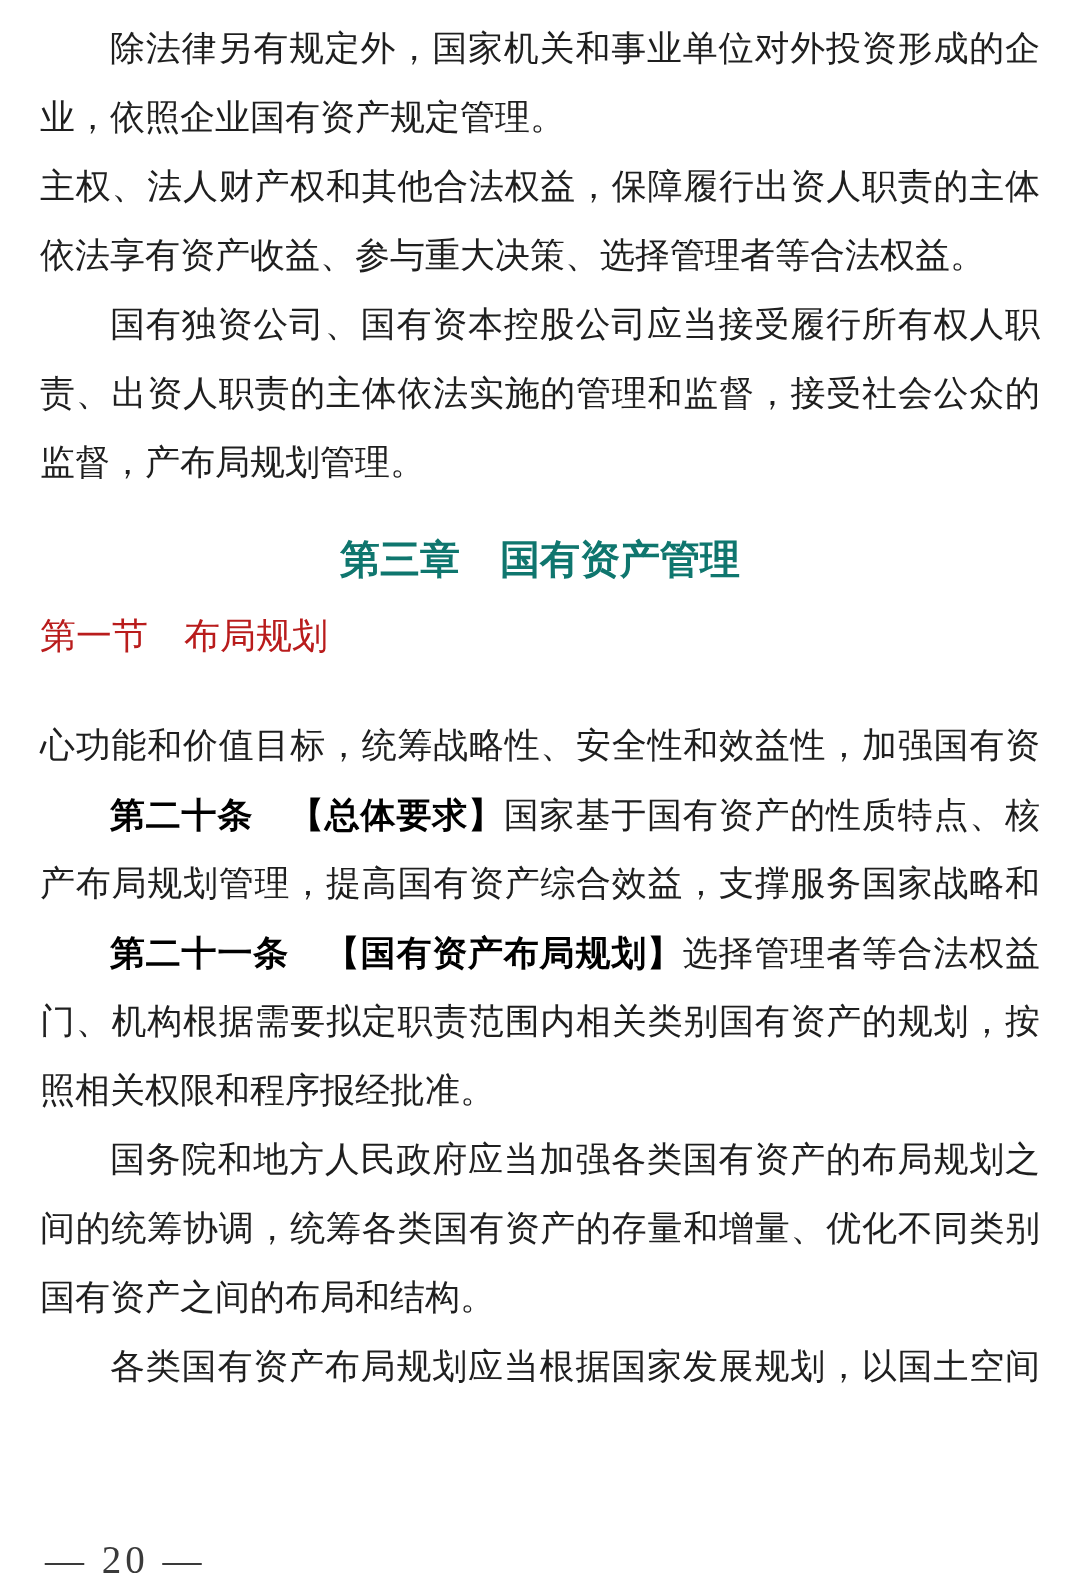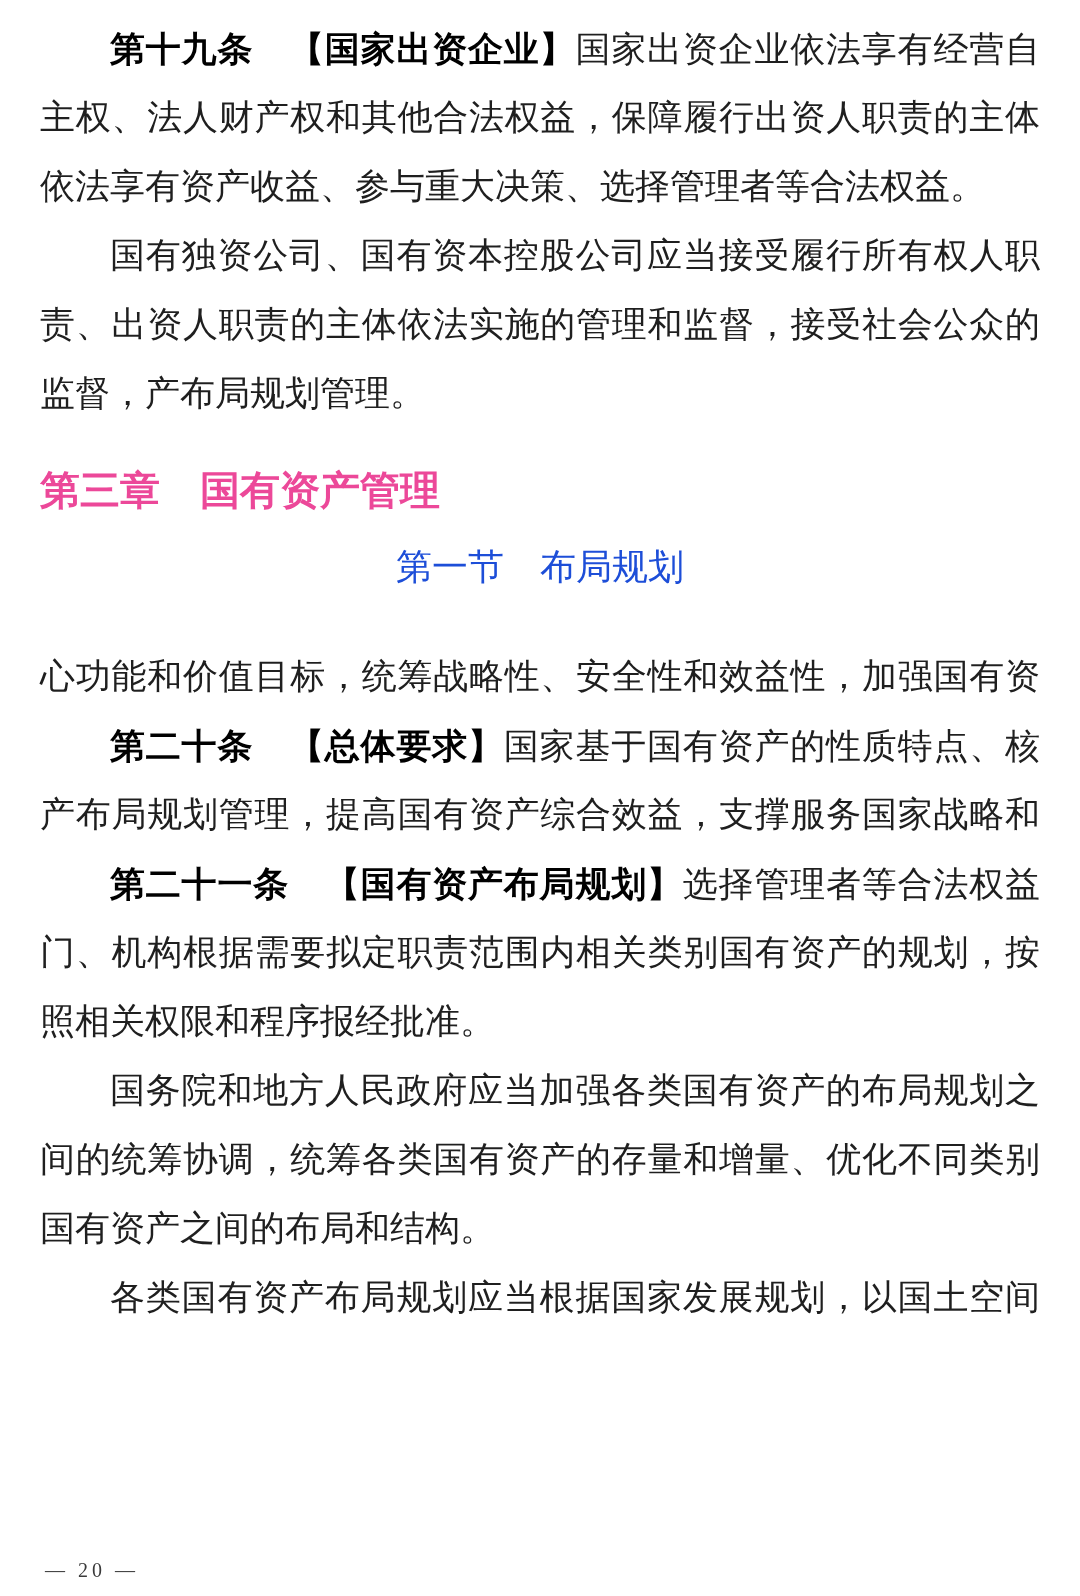--- a/index.html
+++ b/index.html
@@ -27,53 +27,55 @@
   .ind  { text-indent: 70px; }
   .b {
     font-family: "Liberation Sans", "DejaVu Sans", sans-serif;
     font-weight: bold;
     color: #000000;
   }
   .chapter {
     margin-top: 28px;
     line-height: 69px;
     height: 69px;
-    text-align: left;
+    text-align: center;
     font-family: "Liberation Sans", "DejaVu Sans", sans-serif;
     font-weight: bold;
     font-size: 40px;
-    color: #ec4899;
+    color: #0f766e;
   }
   .section {
     margin-top: 8px;
     line-height: 69px;
     height: 69px;
-    text-align: center;
     font-size: 36px;
-    color: #1d4ed8;
+    color: #b91c1c;
   }
   .after-section { margin-top: 40px; }
   .footer {
     position: absolute;
     left: 45px;
     bottom: 14px;
-    font-size: 20px;
+    font-size: 39px;
     letter-spacing: 4px;
     color: #3a3a3a;
   }
 </style>
 </head>
 <body>
 
 <div class="page">
   <div class="content">
 
+    <div>
+      <div class="ln full ind">除法律另有规定外，国家机关和事业单位对外投资形成的企</div>
+      <div class="ln last">业，依照企业国有资产规定管理。</div>
+    </div>
 
     <div>
-      <div class="ln full ind"><span class="b">第十九条　【国家出资企业】</span><span>国家出资企业依法享有经营自</span></div>
       <div class="ln full">主权、法人财产权和其他合法权益，保障履行出资人职责的主体</div>
       <div class="ln last">依法享有资产收益、参与重大决策、选择管理者等合法权益。</div>
     </div>
 
     <div>
       <div class="ln full ind">国有独资公司、国有资本控股公司应当接受履行所有权人职</div>
       <div class="ln full">责、出资人职责的主体依法实施的管理和监督，接受社会公众的</div>
       <div class="ln last">监督，产布局规划管理。</div>
     </div>
 

